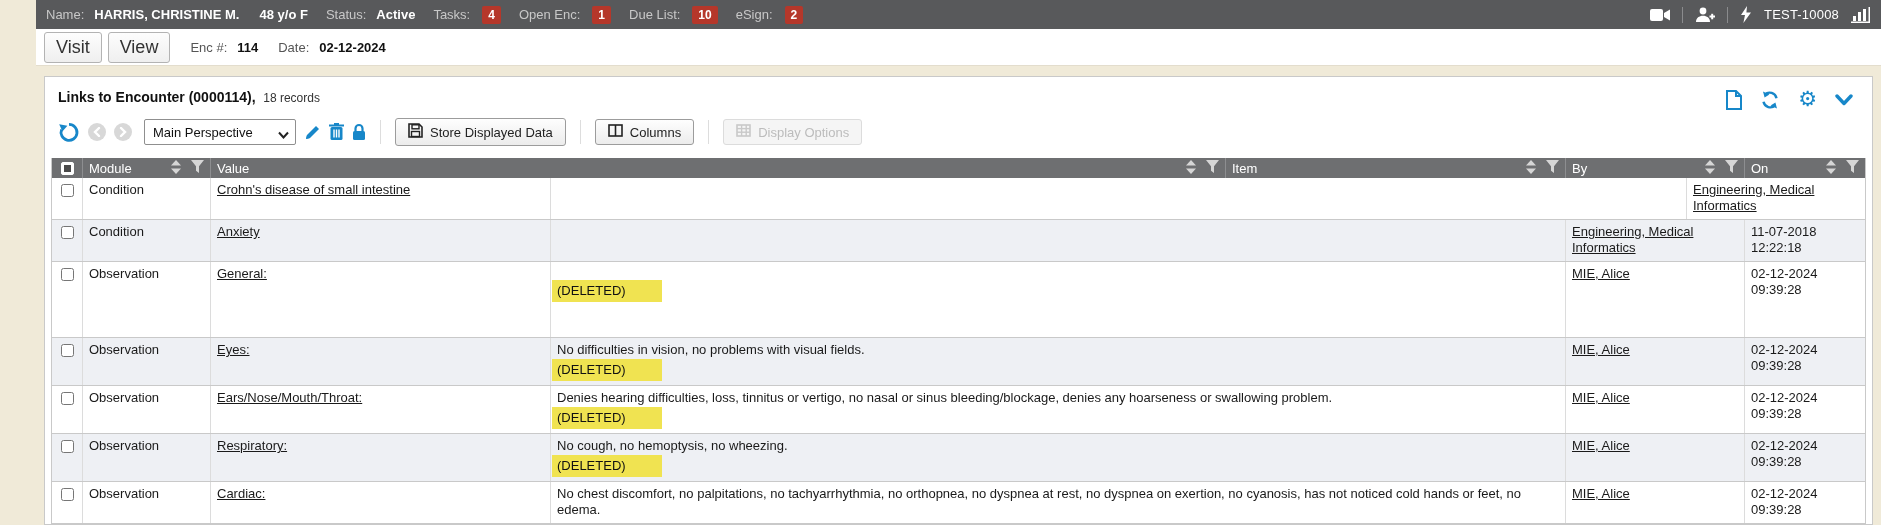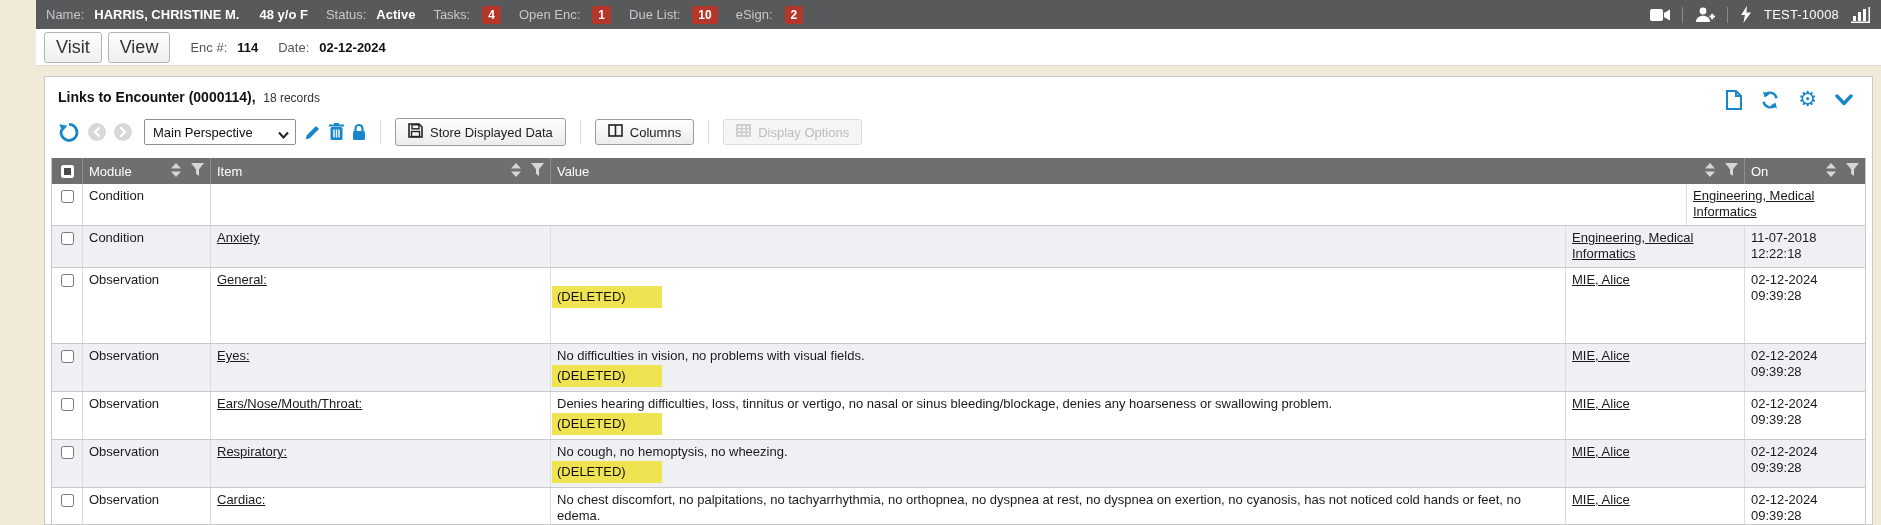--- a/index.html
+++ b/index.html
@@ -43,21 +43,21 @@
   .sel-wrap{position:relative; display:inline-block; margin-left:4px;}
   select{appearance:none; -webkit-appearance:none; font-family:inherit; font-size:13px; color:#111; height:26px; padding:2px 26px 2px 8px; border:1px solid #8f8f8f; border-radius:2px; background:#fff; cursor:pointer;}
   .sel-chev{position:absolute; right:7px; top:8px; pointer-events:none;}
   .vsep{width:1px; height:24px; background:#ddd; margin:0 6px;}
   .tbtn{display:inline-flex; align-items:center; gap:7px; border:1px solid #9c9c9c; border-radius:3px; background:linear-gradient(#fefefe,#ececec); padding:4px 12px; font-size:13px; color:#222; cursor:pointer; font-family:inherit;}
   .tbtn.disabled{color:#bcbcbc; border-color:#dcdcdc; background:#f5f5f5; cursor:default;}
   .ic-blue{display:inline-flex; cursor:pointer;}
 
   
   .grid{border-left:1px solid var(--border); border-right:1px solid var(--border); margin:0 1px;}
-  .thead{display:flex; background:var(--headgray); color:#fff; height:26px; align-items:stretch;}
+  .thead{display:flex; background:var(--headgray); color:#fff; height:20px; align-items:stretch;}
   .hcell{display:flex; align-items:center; padding:0 6px; border-left:1px solid rgba(255,255,255,.22); cursor:pointer;}
   .hcell:first-child{border-left:none;}
   .hlabel{flex:1; font-size:13px;}
   .hicons{display:flex; align-items:center; gap:10px; margin-left:6px;}
   .w-check{width:30px; justify-content:center;}
   .w-module{width:128px;}
   .w-item{width:340px;}
   .w-value{flex:1; min-width:0;}
   .w-by{width:179px;}
   .w-on{width:121px;gap:32px;}
@@ -268,34 +268,46 @@
             <span class="hicons">
               <span><svg width="10" height="14" viewBox="0 0 10 14">
                     <polygon points="5,0 10,5.5 0,5.5" fill="#d6d6d6"></polygon>
                     <polygon points="5,14 10,8.5 0,8.5" fill="#d6d6d6"></polygon>
                   </svg></span>
               <span><svg width="13" height="13" viewBox="0 0 13 13">
                     <path d="M0 0h13L8 6.2V13l-3-2.2V6.2z" fill="#d6d6d6"></path>
                   </svg></span>
             </span>
           </div>
+          <div class="hcell w-value">
+            <span class="hlabel">Value</span>
+            <span class="hicons">
+              <span><svg width="10" height="14" viewBox="0 0 10 14">
+                    <polygon points="5,0 10,5.5 0,5.5" fill="#d6d6d6"></polygon>
+                    <polygon points="5,14 10,8.5 0,8.5" fill="#d6d6d6"></polygon>
+                  </svg></span>
+              <span><svg width="13" height="13" viewBox="0 0 13 13">
+                    <path d="M0 0h13L8 6.2V13l-3-2.2V6.2z" fill="#d6d6d6"></path>
+                  </svg></span>
+            </span>
+          </div>
           <div class="hcell w-item">
             <span class="hlabel">Item</span>
             <span class="hicons">
               <span><svg width="10" height="14" viewBox="0 0 10 14">
                     <polygon points="5,0 10,5.5 0,5.5" fill="#d6d6d6"></polygon>
                     <polygon points="5,14 10,8.5 0,8.5" fill="#d6d6d6"></polygon>
                   </svg></span>
               <span><svg width="13" height="13" viewBox="0 0 13 13">
                     <path d="M0 0h13L8 6.2V13l-3-2.2V6.2z" fill="#d6d6d6"></path>
                   </svg></span>
             </span>
           </div>
-          <div class="hcell w-value">
-            <span class="hlabel">Value</span>
+          <div class="hcell w-by">
+            <span class="hlabel">By</span>
             <span class="hicons">
               <span><svg width="10" height="14" viewBox="0 0 10 14">
                     <polygon points="5,0 10,5.5 0,5.5" fill="#d6d6d6"></polygon>
                     <polygon points="5,14 10,8.5 0,8.5" fill="#d6d6d6"></polygon>
                   </svg></span>
               <span><svg width="13" height="13" viewBox="0 0 13 13">
                     <path d="M0 0h13L8 6.2V13l-3-2.2V6.2z" fill="#d6d6d6"></path>
                   </svg></span>
             </span>
           </div>
@@ -311,20 +323,21 @@
                   </svg></span>
             </span>
           </div>
         </div>
         <div>
   <div class="trow">
     <div class="c check w-check">
       <input type="checkbox" style="">
     </div>
     <div class="c w-module"><span>Condition</span></div>
+    <div class="c w-item"><a class="lnk">Crohn's disease of small intestine</a></div>
     <div class="c w-value">
       <div class="vtext"></div>
 
     </div>
     <div class="c w-by"><a class="lnk">Engineering, Medical Informatics</a></div>
   </div>
 
   <div class="trow alt">
     <div class="c check w-check">
       <input type="checkbox" style="">

